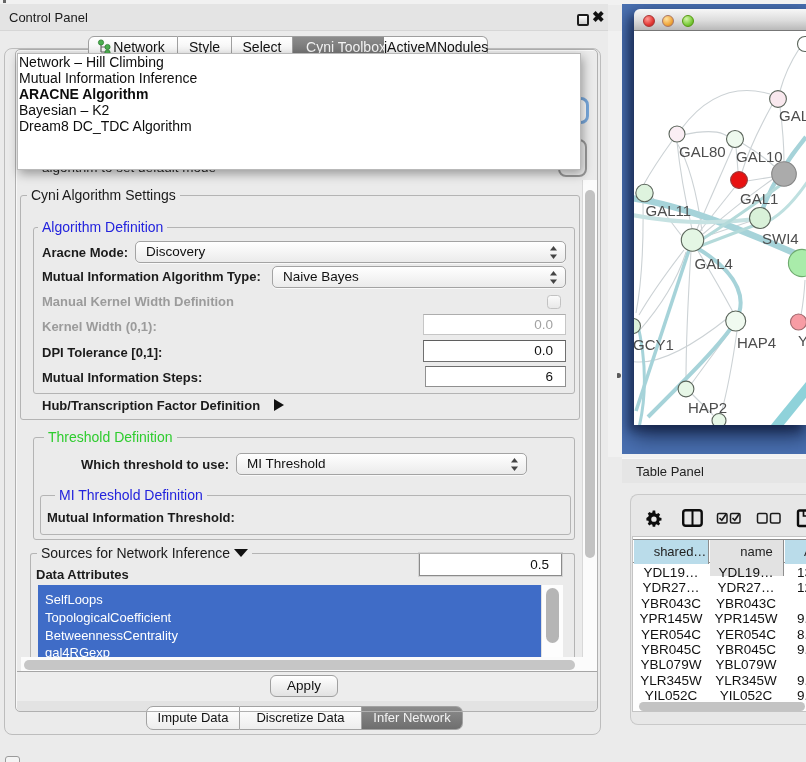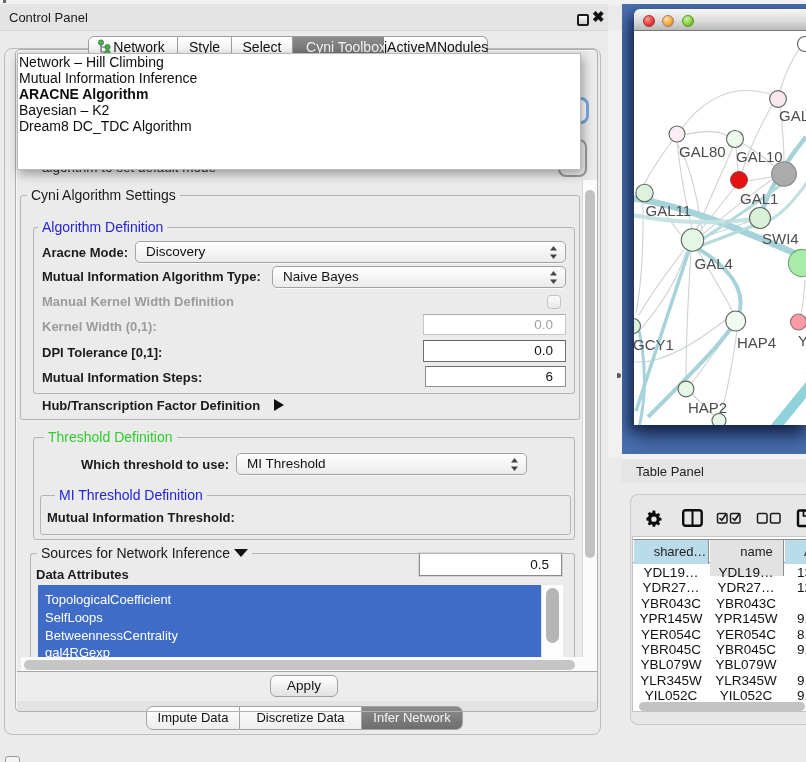--- a/index.html
+++ b/index.html
@@ -149,22 +149,22 @@
   <span class="lbl blue" style="left:14px;">MI Threshold Definition</span>
 </div>
 <div class="flbl" style="left:47px;top:510px;">Mutual Information Threshold:</div>
 <div class="inp" style="left:419px;top:506px;width:143px;height:23px;border:1px solid #8b8b8b;box-shadow:0 0 0 1px #d4d4d4;line-height:21px;margin-top:47px;">0.5</div>
 
 <div class="grp" style="left:30px;top:553px;width:545px;height:104px;border-bottom:none;border-radius:3px 3px 0 0;">
   <span class="lbl">Sources for Network Inference <span style="display:inline-block;width:0;height:0;border-top:8px solid #111;border-left:7px solid transparent;border-right:7px solid transparent;vertical-align:1px;"></span></span>
 </div>
 <div class="flbl" style="left:36px;top:567px;">Data Attributes</div>
 <div class="abs" id="attrlist">
+  <div>SelfLoops</div>
   <div>TopologicalCoefficient</div>
-  <div>SelfLoops</div>
   <div>BetweennessCentrality</div>
   <div>gal4RGexp</div>
 </div>
 <div class="abs" id="listsb">
     <div></div>
   </div>
 
 <div class="abs" id="applyarea"></div>
 <div class="abs" style="left:16px;top:701px;width:581px;height:10px;background:#e3e3e3;border-radius:0 0 5px 5px;"></div>
 <div class="abs" id="applybtn">Apply</div>

